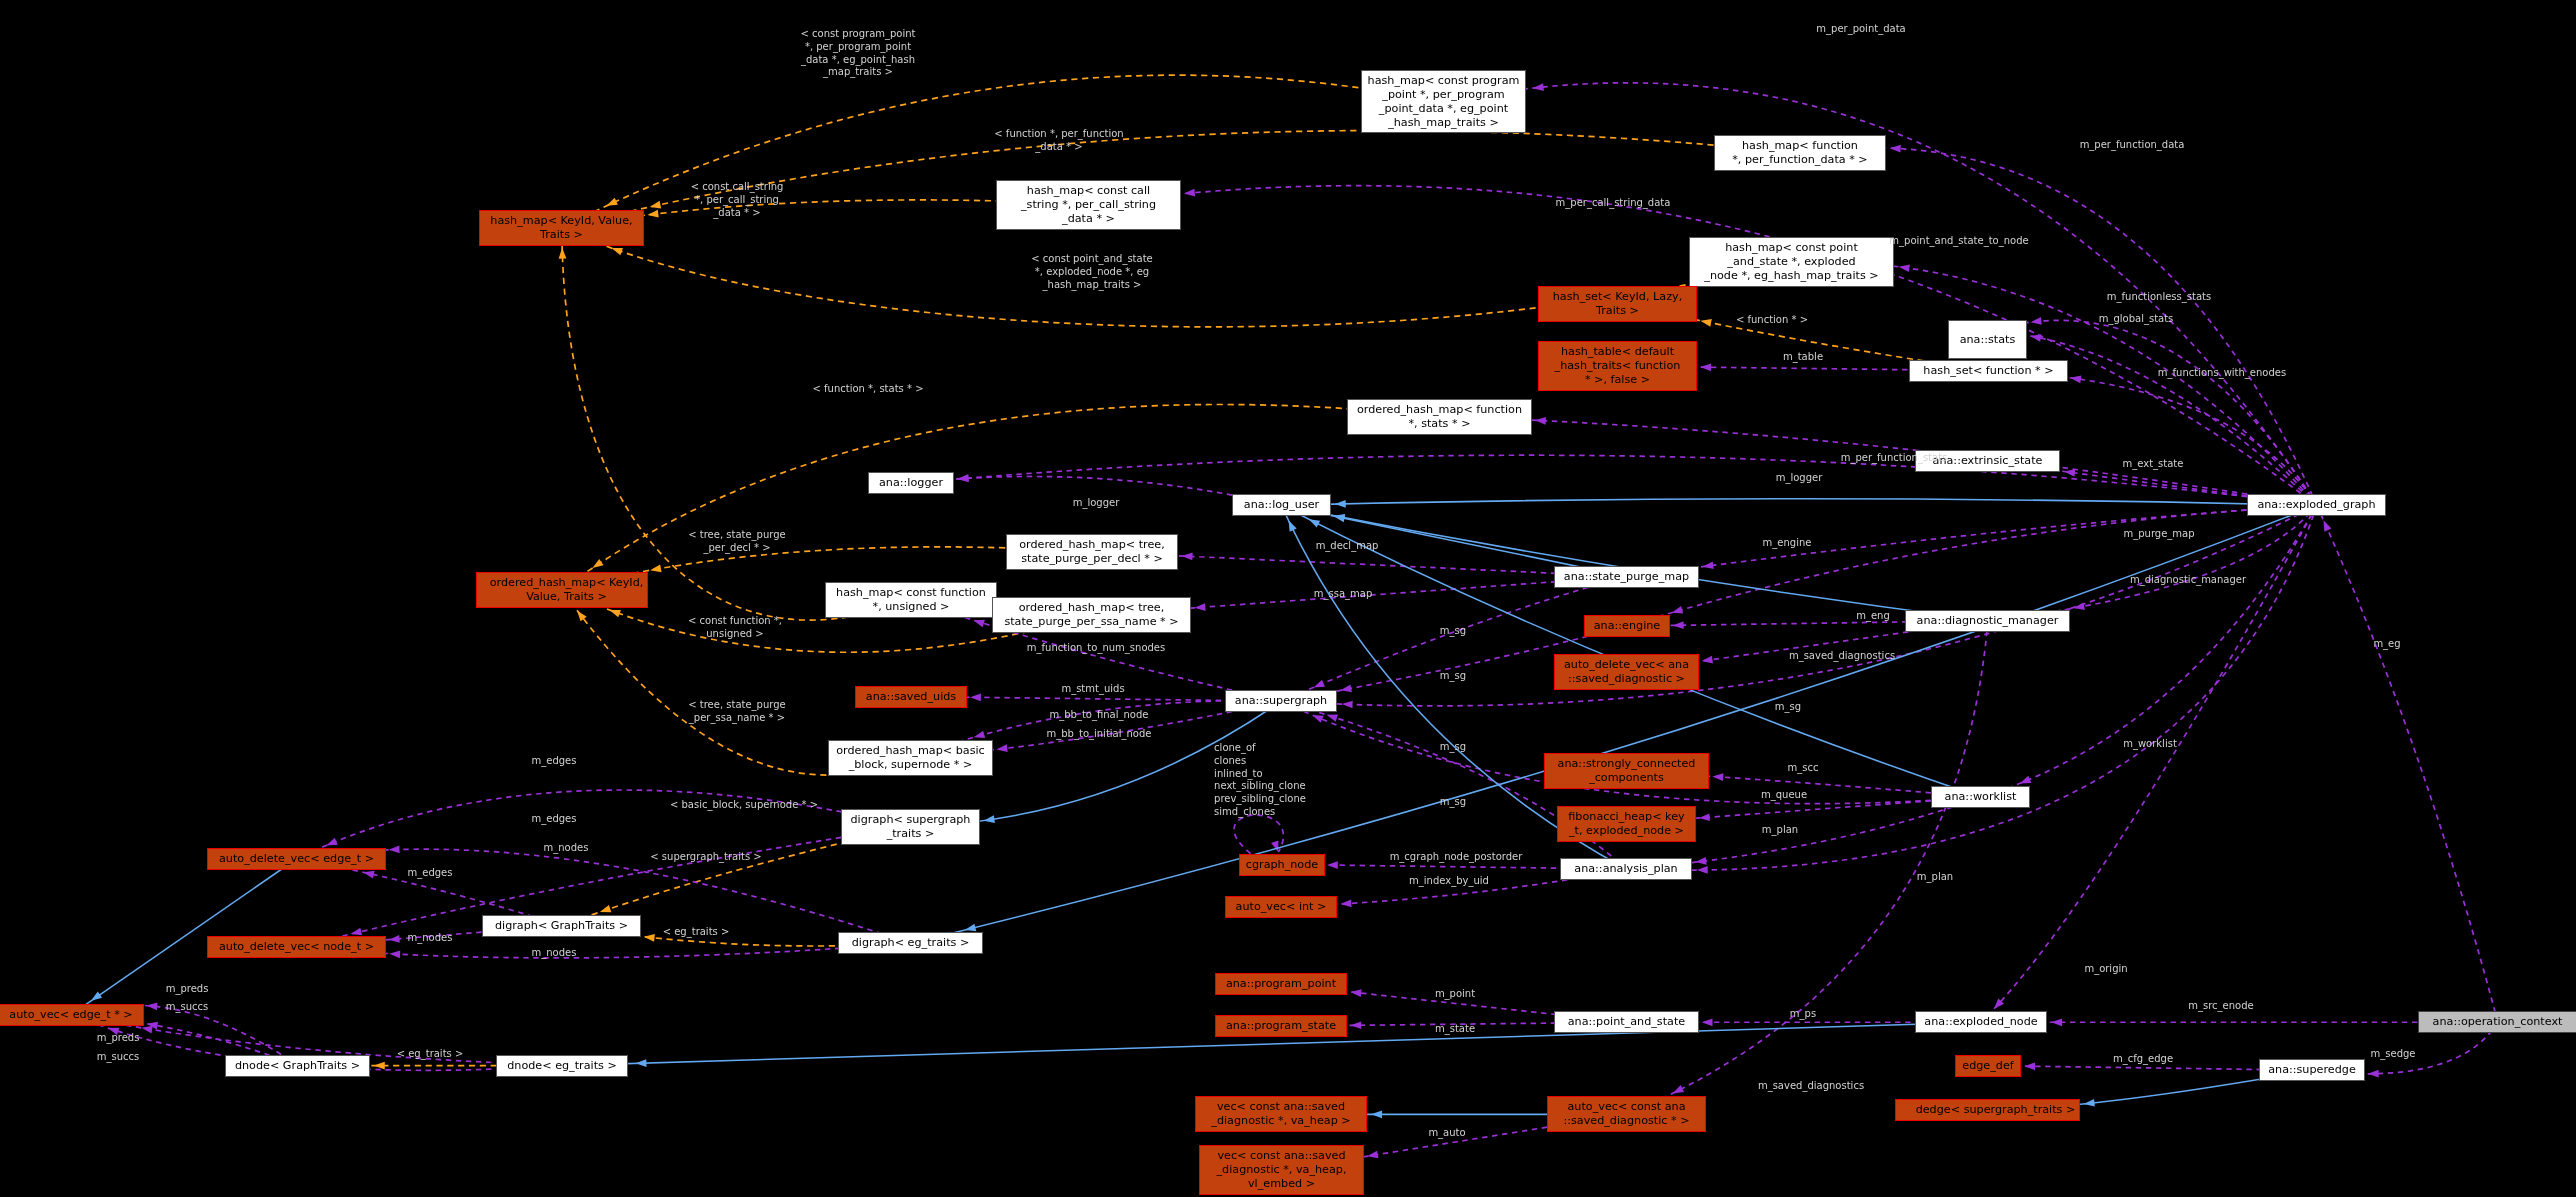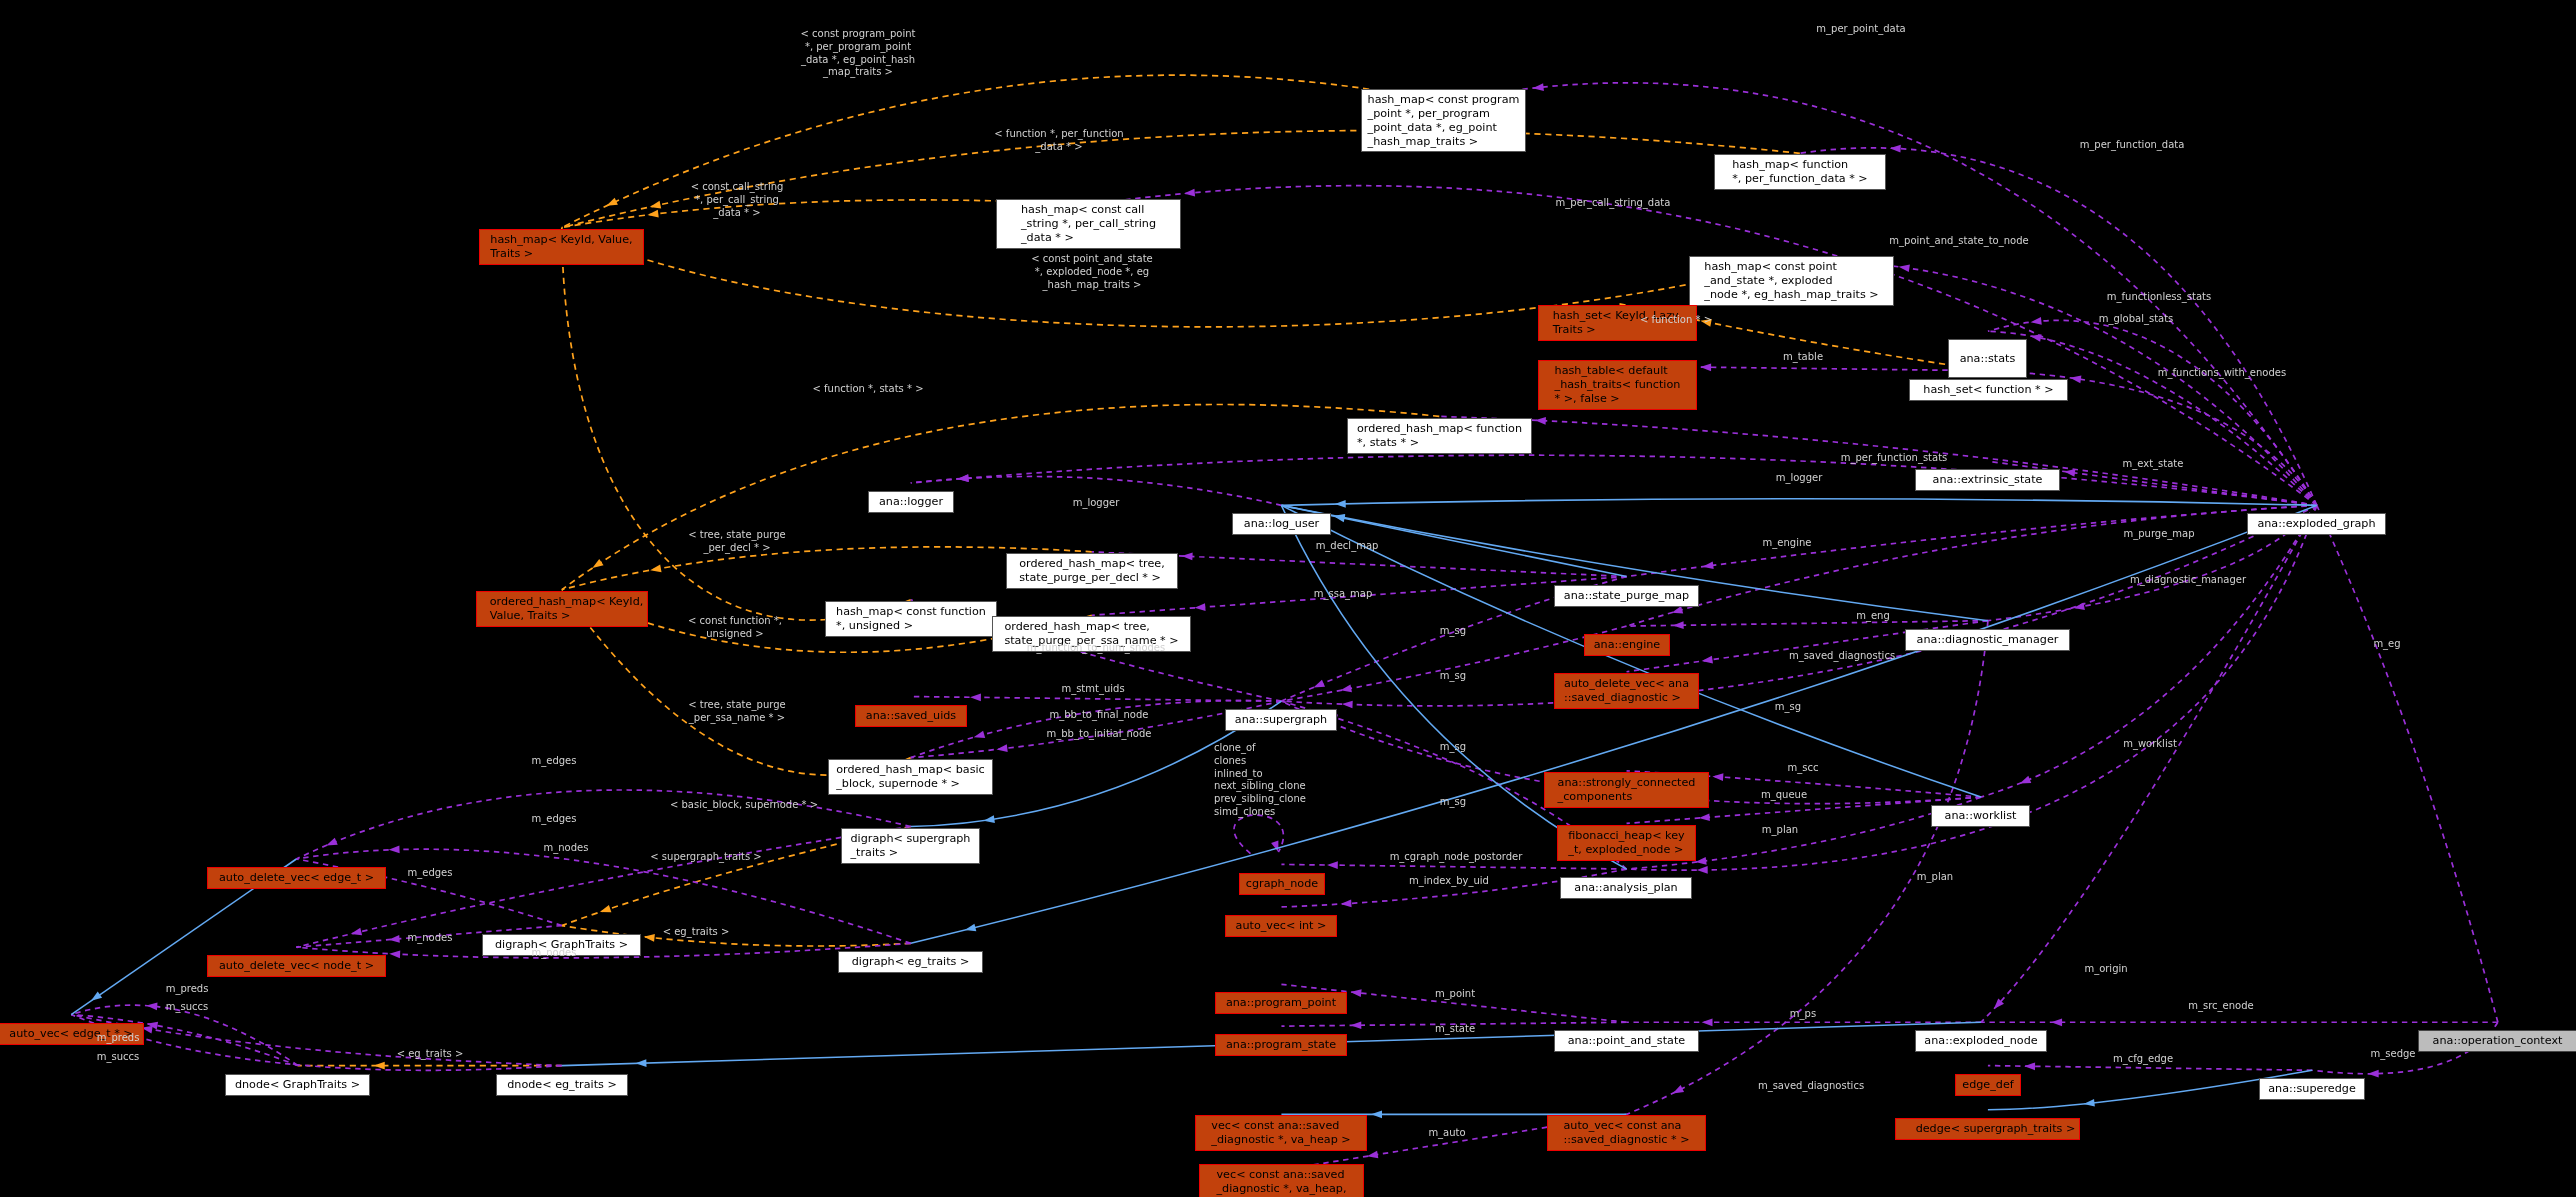--- a/index.html
+++ b/index.html
@@ -1,20 +1,20 @@
 <!DOCTYPE html>
 <html style="font-size:12.4px"><head>
 <meta charset="utf-8">
 <style>
   html,body{margin:0;padding:0;background:#000;}
   #canvas{position:relative;width:2576px;height:1198px;background:#000;overflow:hidden;
           font-family:"DejaVu Sans","Liberation Sans",sans-serif;}
   #edges{position:absolute;left:0;top:0;z-index:1;}
   .node{position:absolute;z-index:2;box-sizing:border-box;display:flex;align-items:center;justify-content:center;
-        white-space:pre;font-size:11.2px;line-height:14px;color:#000;cursor:pointer;margin-top:19px;}
+        text-align:center;white-space:pre;font-size:11.2px;line-height:14px;color:#000;cursor:pointer;}
   .node.plain{background:#ffffff;border:1.2px solid #565656;}
   .node.tmpl{background:#c2410c;border:1.5px solid #ee0000;}
   .node.hili{background:#bcbcbc;border:1.5px solid #454545;}
   .elabel{position:absolute;z-index:3;transform:translate(-50%,-50%);white-space:pre;text-align:center;
           font-size:10px;line-height:12.8px;color:#d2d2d2;pointer-events:none;}
   .elabel.list{text-align:left;}
 </style>
 </head>
 <body>
 
@@ -422,21 +422,21 @@
 _data *, eg_point_hash
 _map_traits &gt;</div>
     <div class="elabel" style="left: 1059px; top: 141px;">&lt; function *, per_function
 _data * &gt;</div>
     <div class="elabel" style="left: 737px; top: 200px;">&lt; const call_string
 *, per_call_string
 _data * &gt;</div>
     <div class="elabel" style="left: 1092px; top: 272px;">&lt; const point_and_state
 *, exploded_node *, eg
 _hash_map_traits &gt;</div>
-    <div class="elabel" style="left: 1676px; top: 320px;">&lt; function * &gt;</div>
+    <div class="elabel" style="left: 1772px; top: 320px;">&lt; function * &gt;</div>
     <div class="elabel" style="left: 868px; top: 389px;">&lt; function *, stats * &gt;</div>
     <div class="elabel" style="left: 737px; top: 542px;">&lt; tree, state_purge
 _per_decl * &gt;</div>
     <div class="elabel" style="left: 735px; top: 628px;">&lt; const function *,
 unsigned &gt;</div>
     <div class="elabel" style="left: 737px; top: 712px;">&lt; tree, state_purge
 _per_ssa_name * &gt;</div>
     <div class="elabel" style="left: 744px; top: 805px;">&lt; basic_block, supernode * &gt;</div>
     <div class="elabel" style="left: 706px; top: 857px;">&lt; supergraph_traits &gt;</div>
     <div class="elabel" style="left: 696px; top: 932px;">&lt; eg_traits &gt;</div>

